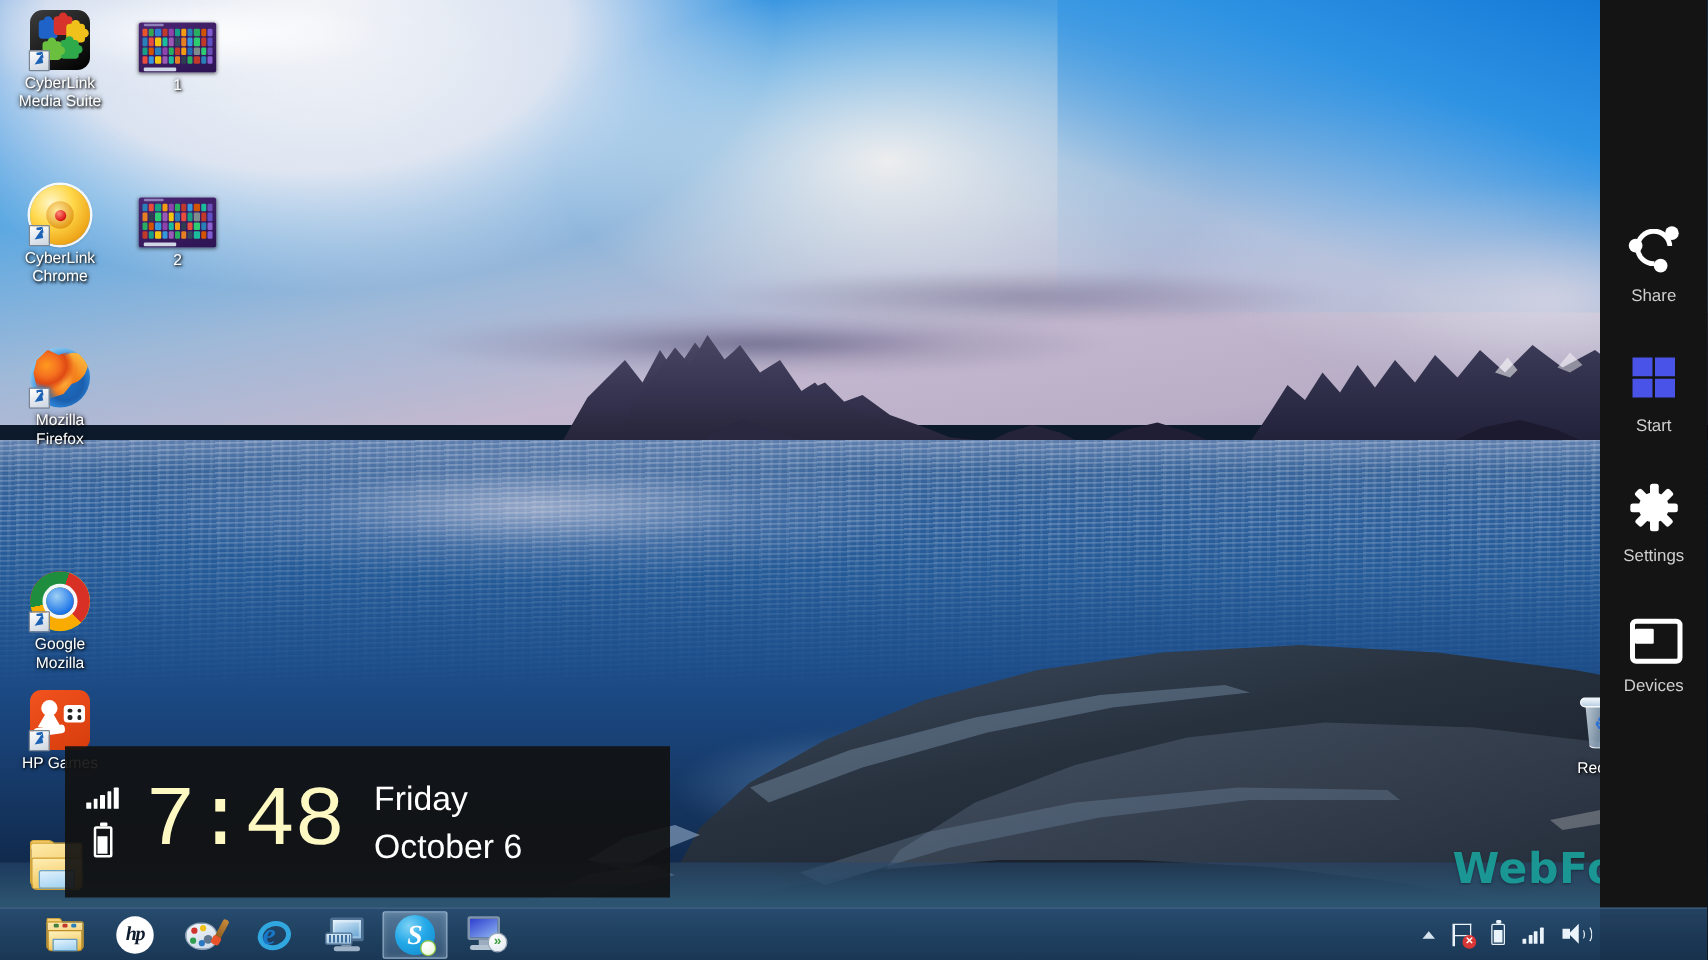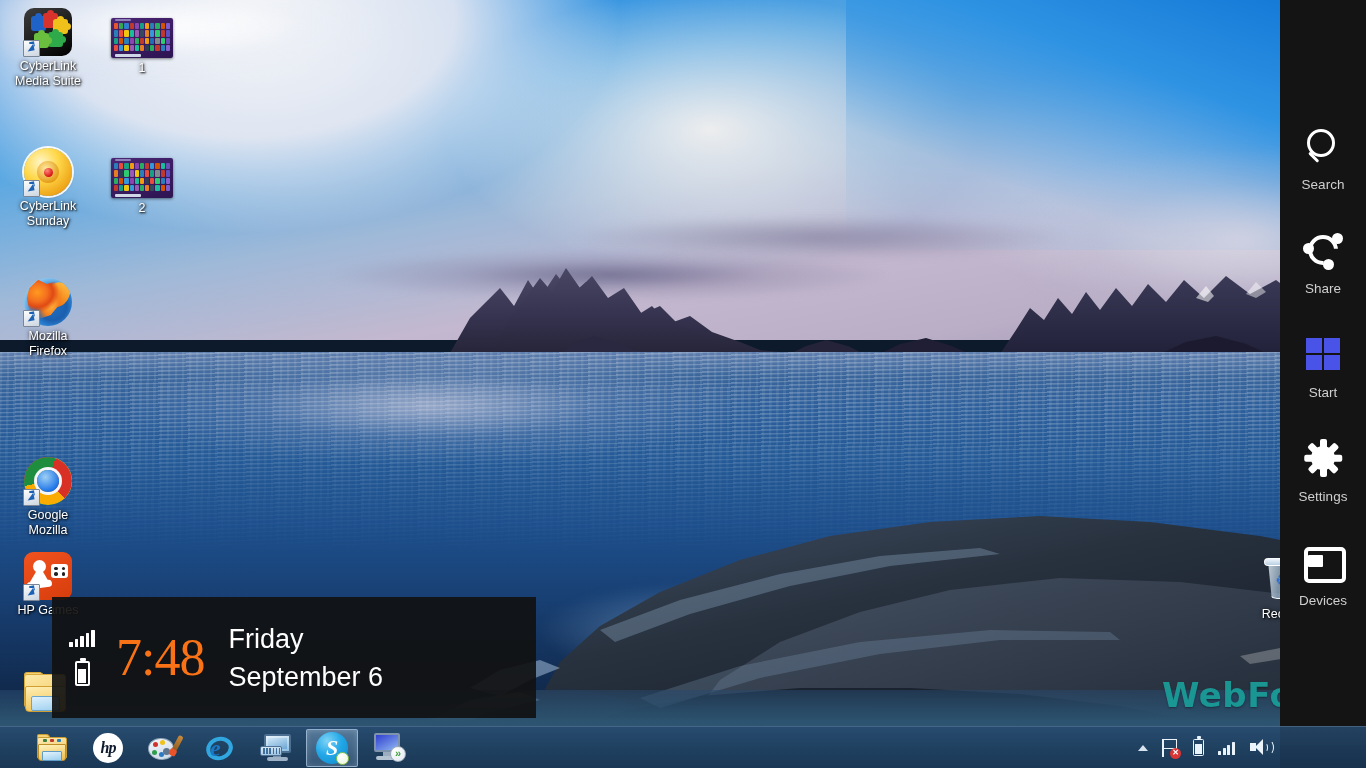--- a/index.html
+++ b/index.html
@@ -184,22 +184,22 @@
     position:absolute; left:52px; top:597px; width:484px; height:121px;
     background:rgba(17,17,17,.92); display:flex; align-items:center;
   }
   .cp-stat{ width:54px; height:100%; display:flex; flex-direction:column;
     justify-content:center; align-items:center; gap:14px; padding-left:6px;}
   .sig{width:26px;height:18px;display:flex;align-items:flex-end;gap:2px;}
   .sig i{display:block;width:4px;background:#fff;border-radius:.5px;}
   .bat{width:15px;height:25px;border:2px solid #fff;border-radius:2px;position:relative;}
   .bat:before{content:"";position:absolute;left:3.5px;top:-5px;width:6px;height:3px;background:#fff;border-radius:1px;}
   .bat i{position:absolute;left:1.5px;right:1.5px;bottom:1.5px;height:62%;background:#fff;}
-  .cp-time{font-size:52px;font-weight:300;color:#f97316;letter-spacing:-1px;line-height:74px;
-    margin-left:10px; font-family:Liberation Serif, serif;}
+  .cp-time{font-size:68px;font-weight:300;color:#fef9c3;letter-spacing:-1px;line-height:74px;
+    margin-left:10px; font-family:Liberation Mono, monospace;}
   .cp-date{margin-left:24px;color:#fff;font-weight:300;font-size:27px;line-height:38px;}
 
   
   #charms{
     position:absolute; right:0; top:0; width:86px; height:768px;
     background:#141414; display:flex; flex-direction:column;
     justify-content:center; align-items:center; gap:36px; padding-bottom:36px;
   }
   .charm{ width:86px; display:flex; flex-direction:column; align-items:center; gap:9px; cursor:default;}
   .charm .cglyph{ width:44px; height:44px; display:flex; align-items:center; justify-content:center;}
@@ -458,21 +458,21 @@
     </div>
     <span class="lbl">1</span>
   </div>
 
   <div class="dicon" style="left:0px; top:148px;">
     <div class="glyph">
       <div class="ic-youcam"></div>
       <span class="shortcut-arrow"></span>
     </div>
     <span class="lbl">CyberLink</span>
-    <span class="lbl">Sunday</span>
+    <span class="lbl">Chrome</span>
   </div>
 
   <div class="dicon" style="left:94px; top:158px;">
     <div class="glyph" style="width:62px;height:40px;">
       <div class="ic-thumb">
         <div class="topbar"></div>
         <div class="tiles">
           <i style="background:#2980b9"></i>
             <i style="background:#e74c3c"></i>
             <i style="background:#16a085"></i>
@@ -596,32 +596,26 @@
           <i style="height:14px"></i>
           <i style="height:17px"></i>
       </div>
       <div class="bat">
           <i></i>
         </div>
     </div>
     <div class="cp-time">7:48</div>
     <div>
       <div class="cp-date">Friday</div>
-      <div class="cp-date">September 6</div>
+      <div class="cp-date">October 6</div>
     </div>
   </div>
 
   <div id="charms">
 
-    <div class="charm">
-      <div class="cglyph">
-          <div class="g-search"></div>
-        </div>
-      <div class="clabel">Search</div>
-    </div>
 
     <div class="charm">
       <div class="cglyph">
         <div class="g-share">
           <div class="arc"></div>
           <div class="n" style="left:-1px;top:12px;"></div>
           <div class="n" style="right:-1px;top:2px;"></div>
           <div class="n" style="right:8px;bottom:-1px;"></div>
         </div>
       </div>

